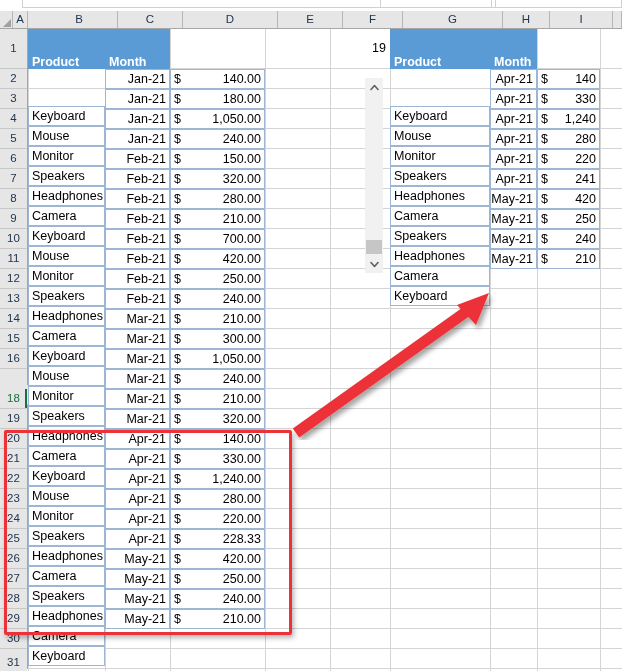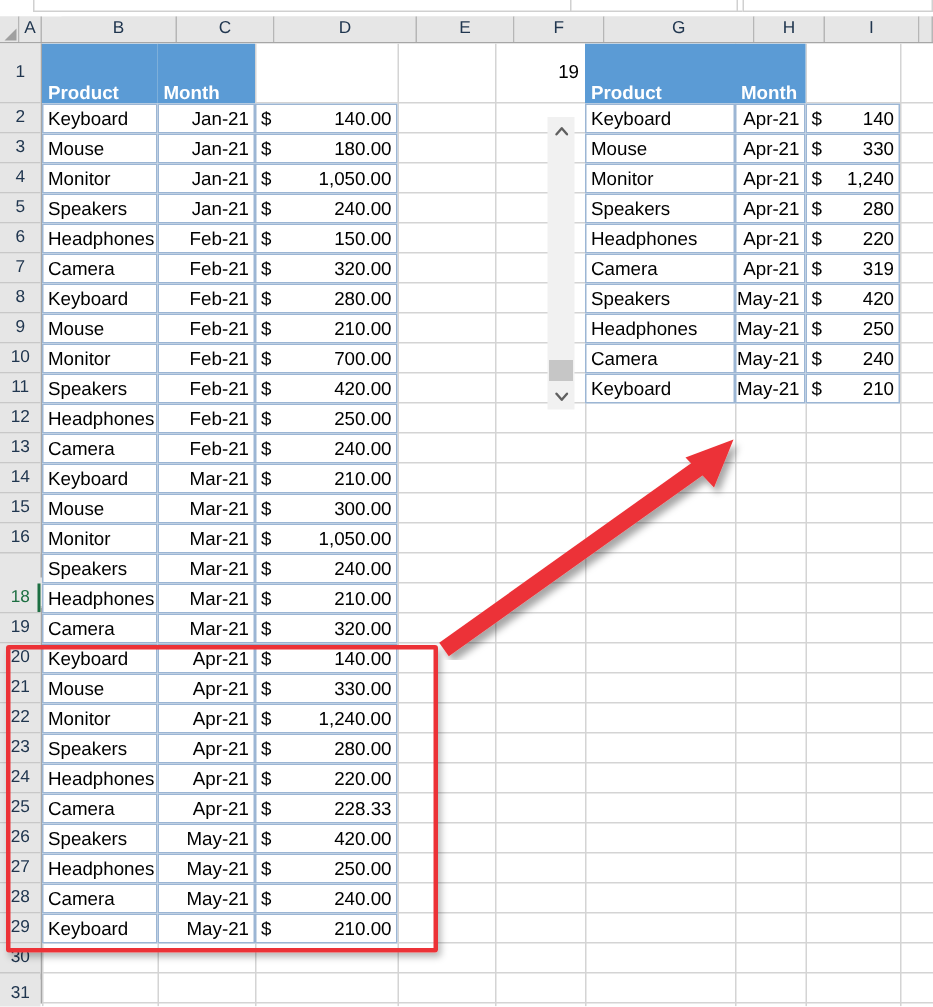--- a/index.html
+++ b/index.html
@@ -95,21 +95,21 @@
     align-items:flex-end;
   }
   .hdr-cell.wrap{
     display:flex;flex-direction:column;align-items:flex-end;justify-content:flex-end;
     line-height:1.15;
   }
   .al-l{text-align:left;}
   .al-r{text-align:right;}
   .vcenter{display:flex;align-items:center;}
   .vcenter.al-r{justify-content:flex-end;}
-  .vcenter.al-l{justify-content:flex-start;}
+  .vcenter.al-l{justify-content:flex-start;margin-top:37px;}
   
   .money{display:flex;align-items:center;justify-content:space-between;}
   .money .cur{flex:0 0 auto;}
   .money .amt{flex:0 0 auto;}
   
   #vscroll{
     position:absolute;left:365px;top:78px;width:18px;height:195px;
     background:#f1f1f1;
   }
   #vscroll .arrow{
@@ -446,21 +446,21 @@
     <div class="cell tbl-cell al-l vcenter" style="left: 362px; width: 100px; top: 120px; height: 20px; line-height: 18px;">Headphones</div>
     <div class="cell tbl-cell al-r vcenter" style="left: 462px; width: 47px; top: 120px; height: 20px; line-height: 18px;">Apr-21</div>
     <div class="cell tbl-cell money" style="left: 509px; width: 63px; top: 120px; height: 20px;">
       <span class="cur">$</span>
       <span class="amt">220</span>
     </div>
     <div class="cell tbl-cell al-l vcenter" style="left: 362px; width: 100px; top: 140px; height: 20px; line-height: 18px;">Camera</div>
     <div class="cell tbl-cell al-r vcenter" style="left: 462px; width: 47px; top: 140px; height: 20px; line-height: 18px;">Apr-21</div>
     <div class="cell tbl-cell money" style="left: 509px; width: 63px; top: 140px; height: 20px;">
       <span class="cur">$</span>
-      <span class="amt">319</span>
+      <span class="amt">241</span>
     </div>
     <div class="cell tbl-cell al-l vcenter" style="left: 362px; width: 100px; top: 160px; height: 20px; line-height: 18px;">Speakers</div>
     <div class="cell tbl-cell al-r vcenter" style="left: 462px; width: 47px; top: 160px; height: 20px; line-height: 18px;">May-21</div>
     <div class="cell tbl-cell money" style="left: 509px; width: 63px; top: 160px; height: 20px;">
       <span class="cur">$</span>
       <span class="amt">420</span>
     </div>
     <div class="cell tbl-cell al-l vcenter" style="left: 362px; width: 100px; top: 180px; height: 20px; line-height: 18px;">Headphones</div>
     <div class="cell tbl-cell al-r vcenter" style="left: 462px; width: 47px; top: 180px; height: 20px; line-height: 18px;">May-21</div>
     <div class="cell tbl-cell money" style="left: 509px; width: 63px; top: 180px; height: 20px;">

